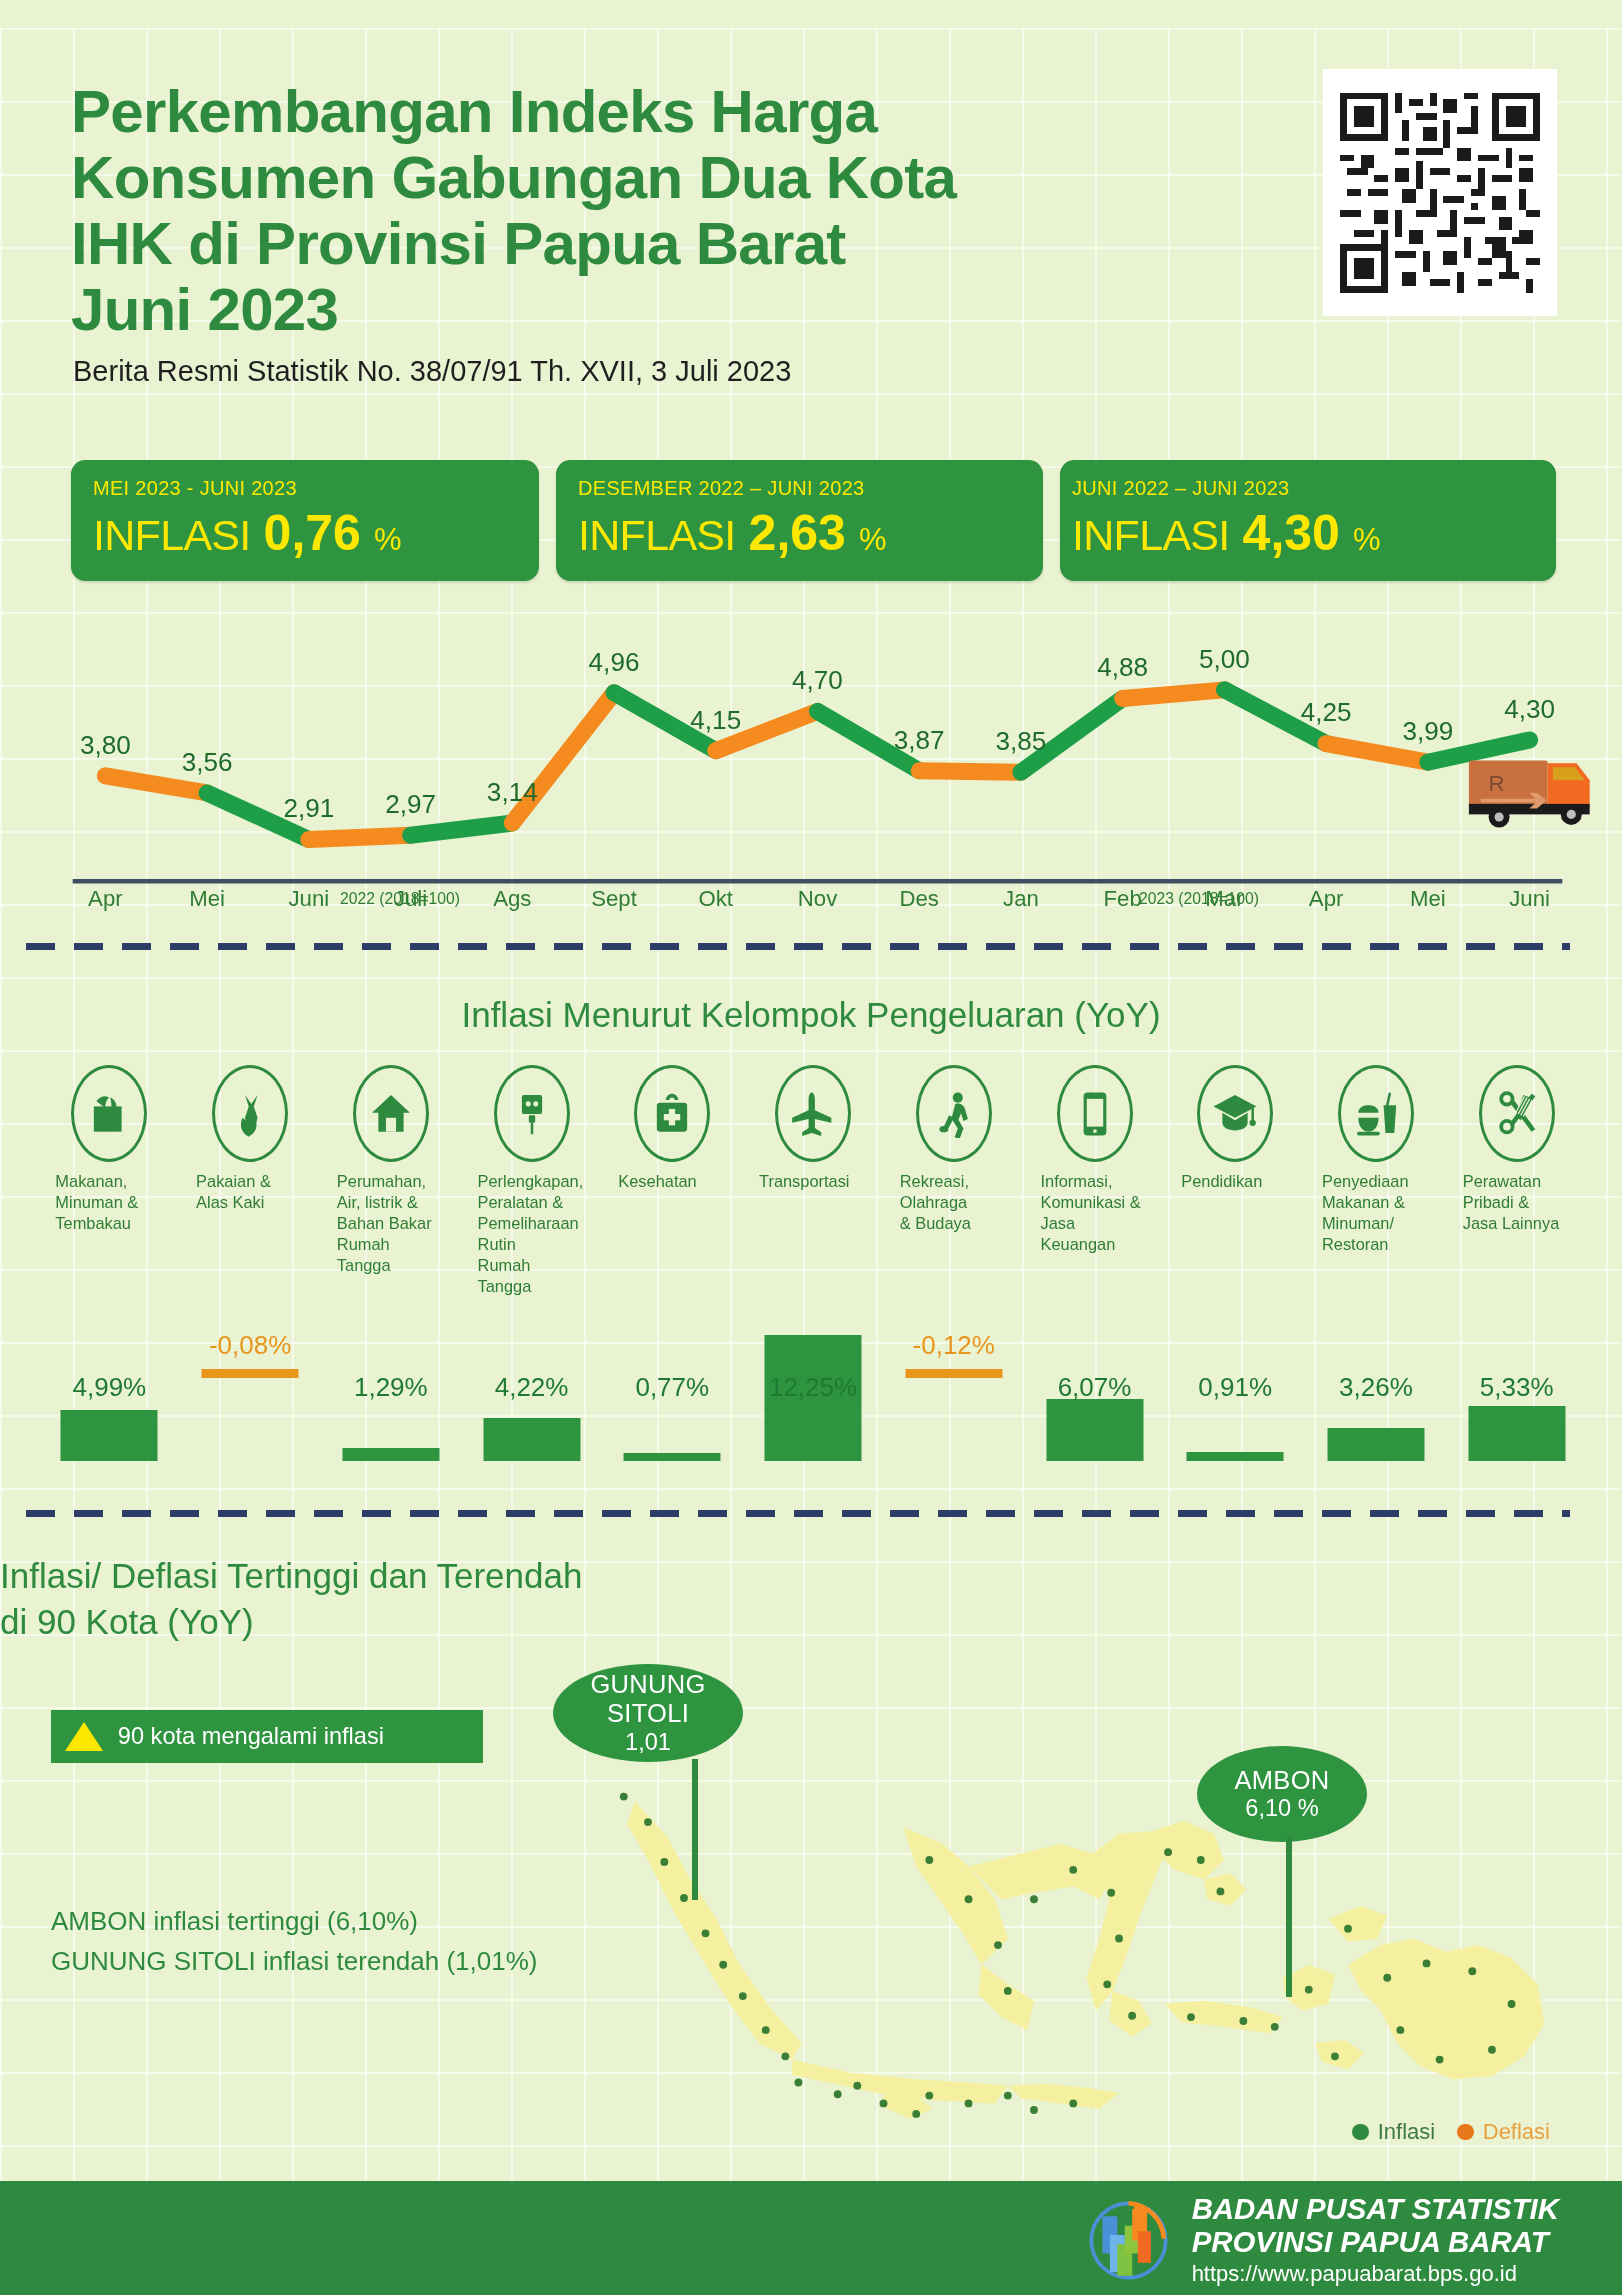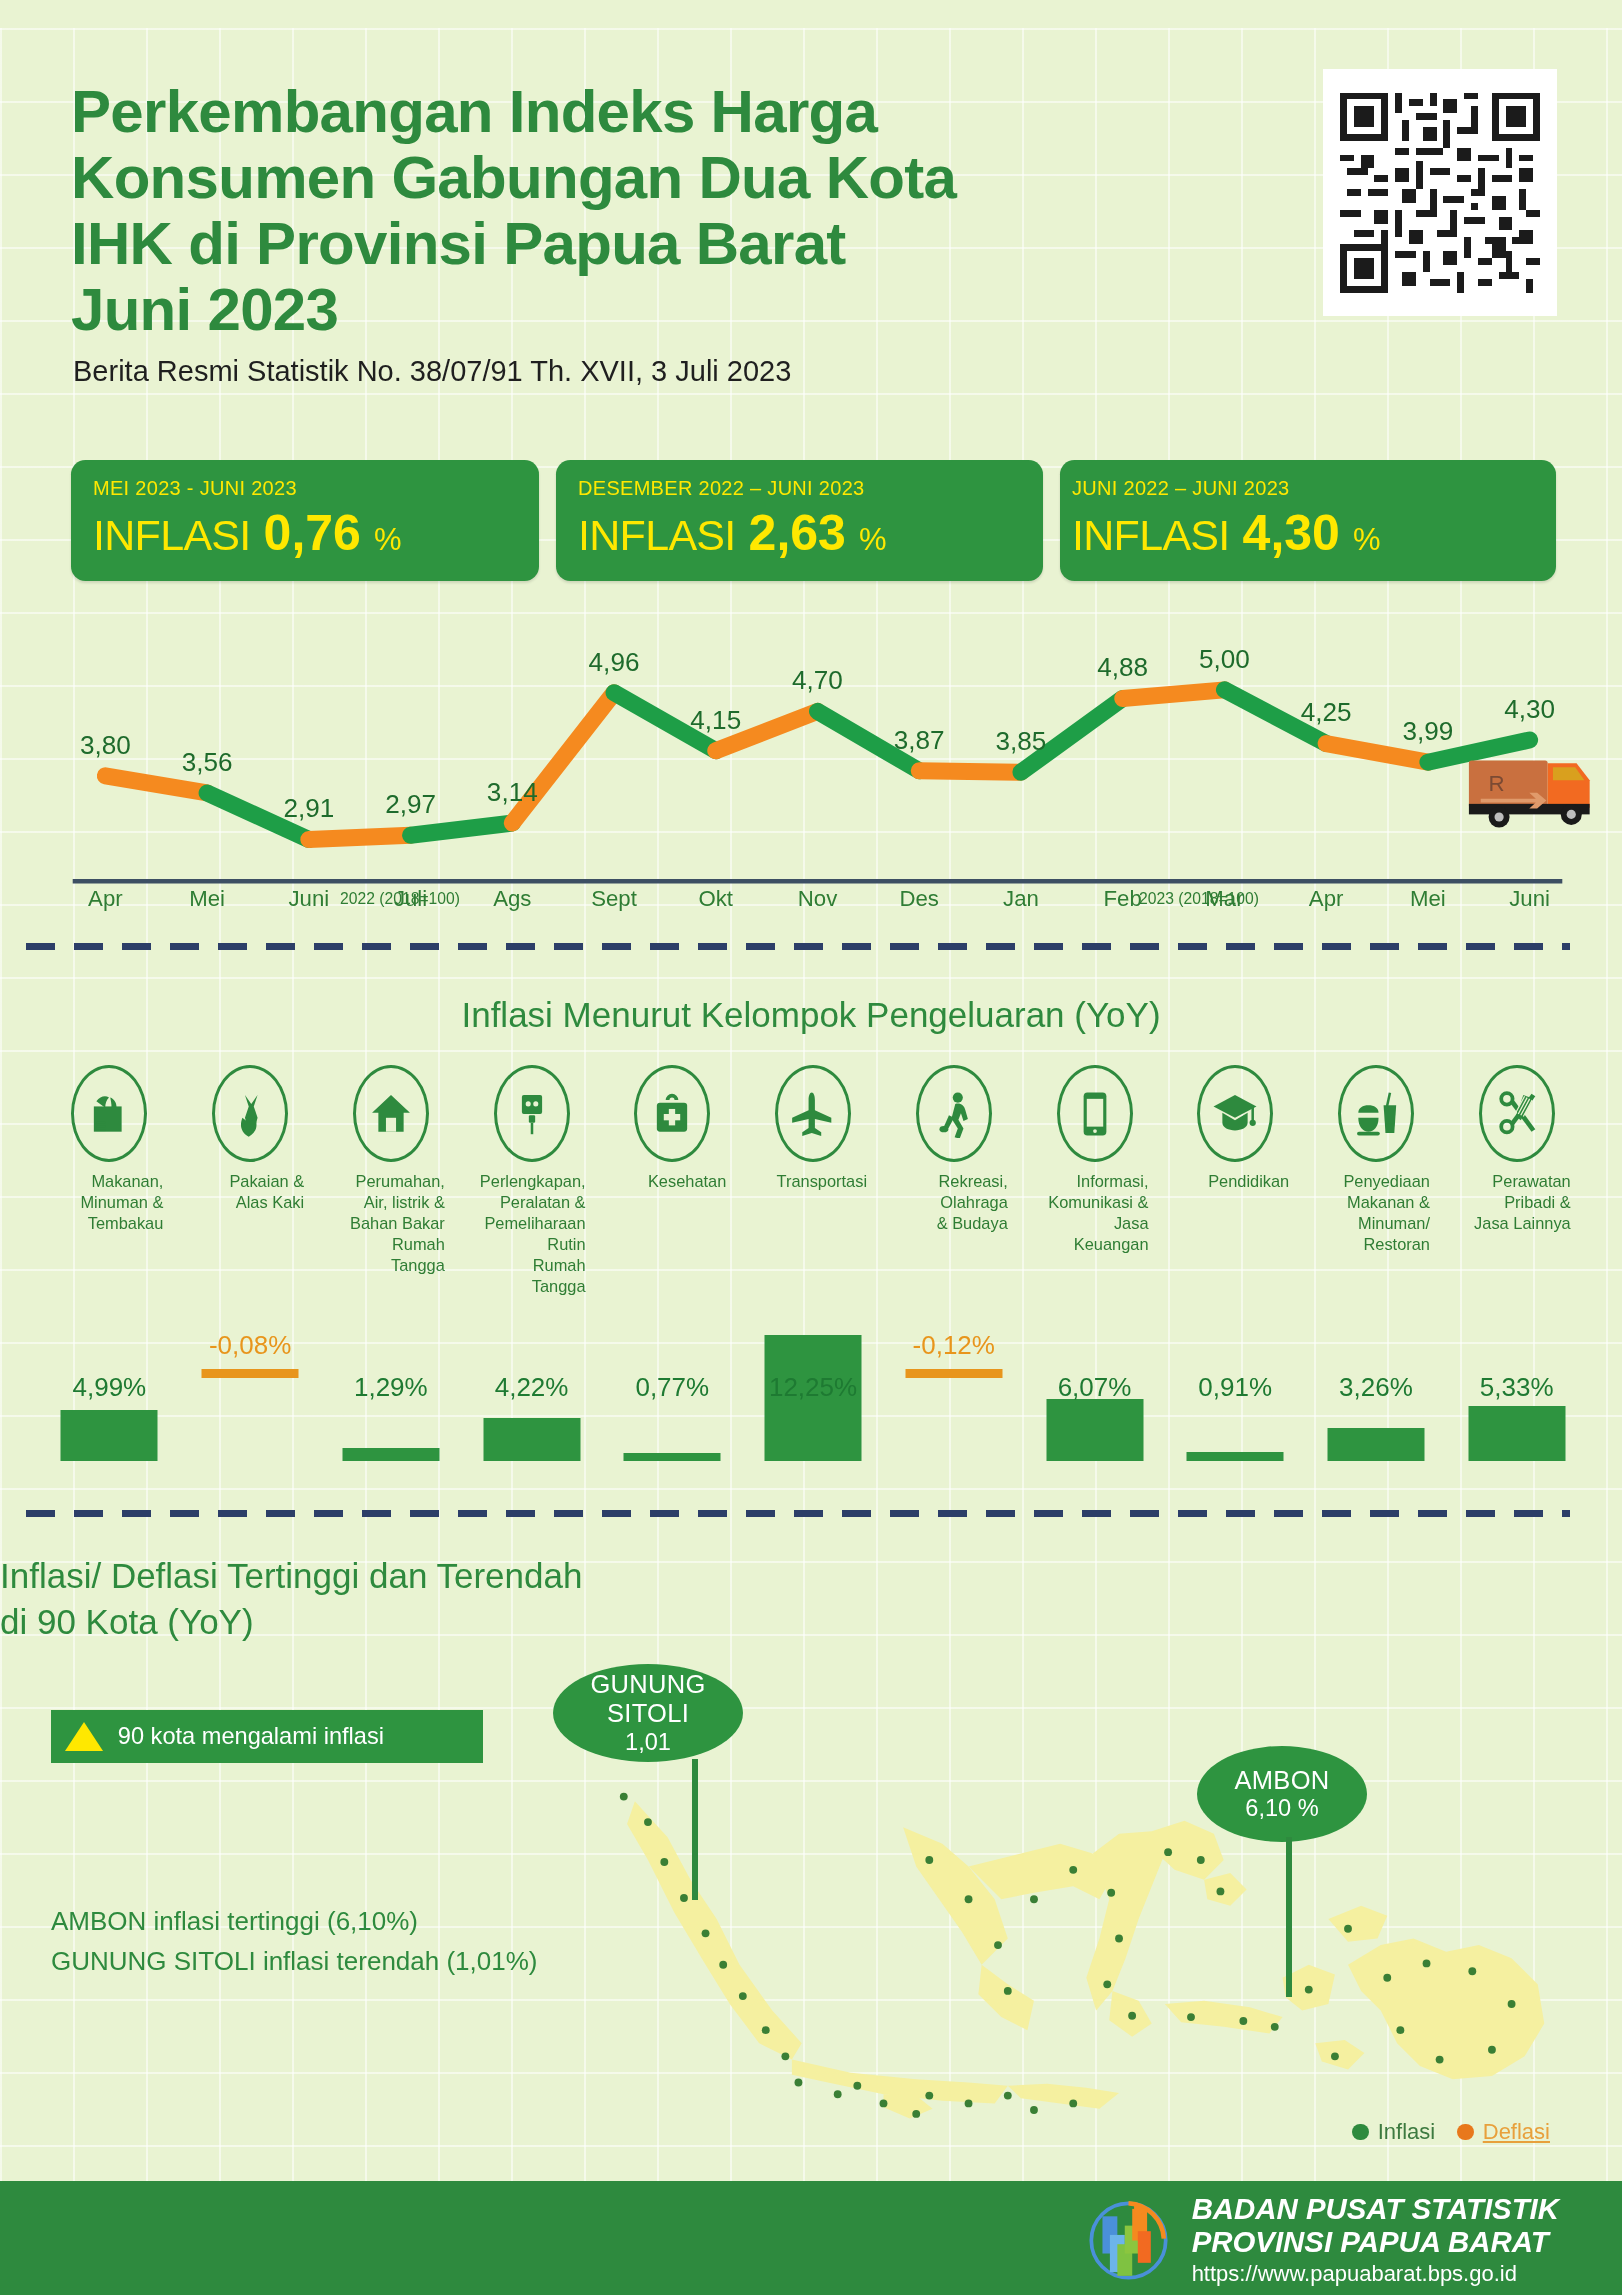--- a/index.html
+++ b/index.html
@@ -75,21 +75,21 @@
 
   
   #cats{ position:absolute; left:39px; top:1037px; width:1548px; display:flex; }
   .cat{ flex:1; display:flex; flex-direction:column; align-items:center; }
   .cat .oval{
     width:76px; height:97px; border:3.9px solid #2e8a3e; border-radius:50%;
     display:flex; align-items:center; justify-content:center;
   }
   .cat .oval svg{ width:48px; height:48px; fill:#2e8a3e; }
   .cat .nm{
-    margin-top:9.2px; font-size:16.4px; color:#2f7d34; text-align:right;
+    margin-top:9.2px; font-size:16.4px; color:#2f7d34; text-align:left;
     line-height:1.28; width:108px; white-space:pre-line;
   }
 
   
   #bars{ position:absolute; left:39px; top:1302px; width:1548px; height:170px; display:flex; }
   .barcol{ flex:1; position:relative; height:170px; }
   .barcol .bar{ position:absolute; left:50%; transform:translateX(-50%);
      width:97px; background:#2e9440; bottom:39px; }
   .barcol.neg .bar{ background:#e8951c; top:39px; bottom:auto; height:9.2px; }
   .barcol .vlabel{ position:absolute; left:50%; transform:translateX(-50%);
@@ -120,21 +120,21 @@
   .bubble .bname{ font-size:25.5px; letter-spacing:0.3px; }
   .bubble .bval{ font-size:23.6px; }
   .stem{ position:absolute; background:#2e8a3e; width:5.9px; }
   #stem-gs{ left:692px; top:1731px; height:141px; }
   #stem-amb{ left:1286px; top:1809px; height:160px; }
 
   .maplegend{ position:absolute; right:72px; top:2091px; display:flex; gap:22px; align-items:center; }
   .maplegend .item{ display:flex; align-items:center; gap:9.2px; font-size:22px; }
   .maplegend .dot{ width:16.4px; height:16.4px; border-radius:50%; }
   .maplegend .g .dot{ background:#2e8a3e; } .maplegend .g span{ color:#3d7a40; }
-  .maplegend .o .dot{ background:#e8781c; } .maplegend .o span{ color:#e8a03c;text-decoration:underline; }
+  .maplegend .o .dot{ background:#e8781c; } .maplegend .o span{ color:#e8a03c; }
 
   
   #footer{ position:absolute; left:0; top:2153px; width:1622px; height:143px; background:#2e8a3e; }
   .fwrap{ position:absolute; right:63px; top:12px; display:flex; align-items:center; gap:17px; }
   .flogo{ width:93px; height:93px; }
   .ftext{ color:#fff; }
   .ftext .l1,.ftext .l2{ font-size:29.4px; font-weight:700; font-style:italic; line-height:1.12; }
   .ftext .l3{ font-size:22px; margin-top:2.6px; }
 </style>
 </head>

